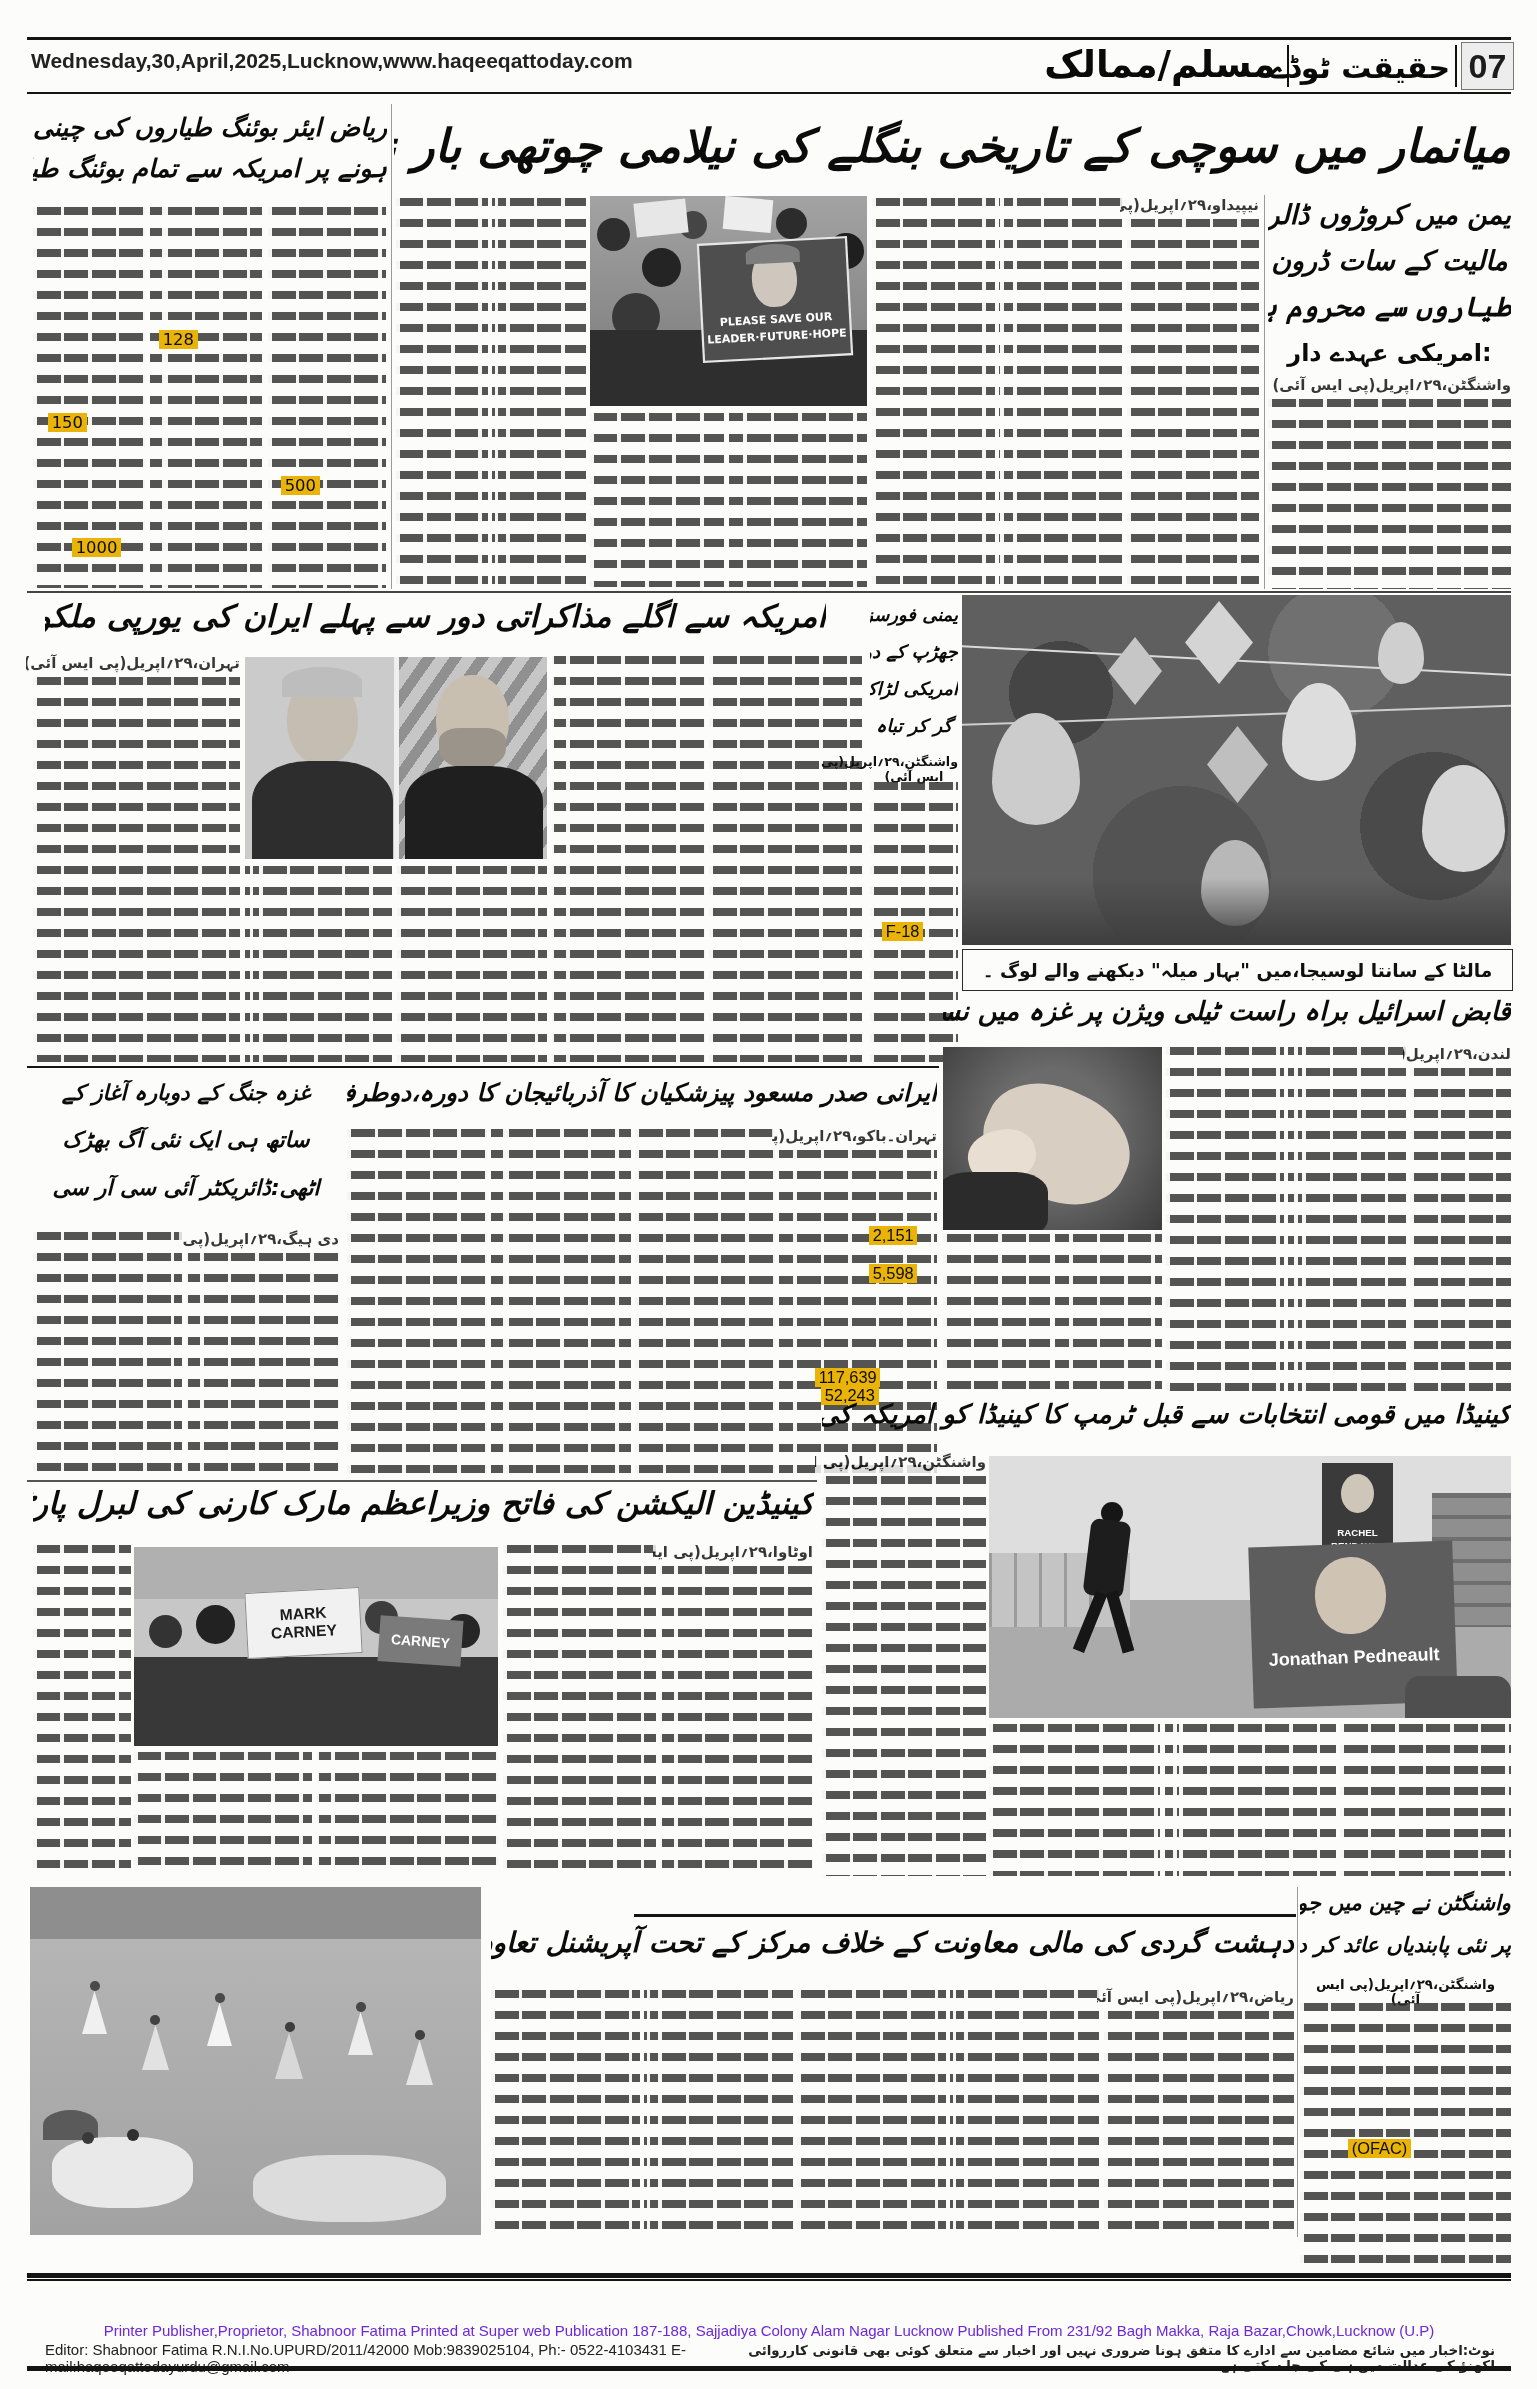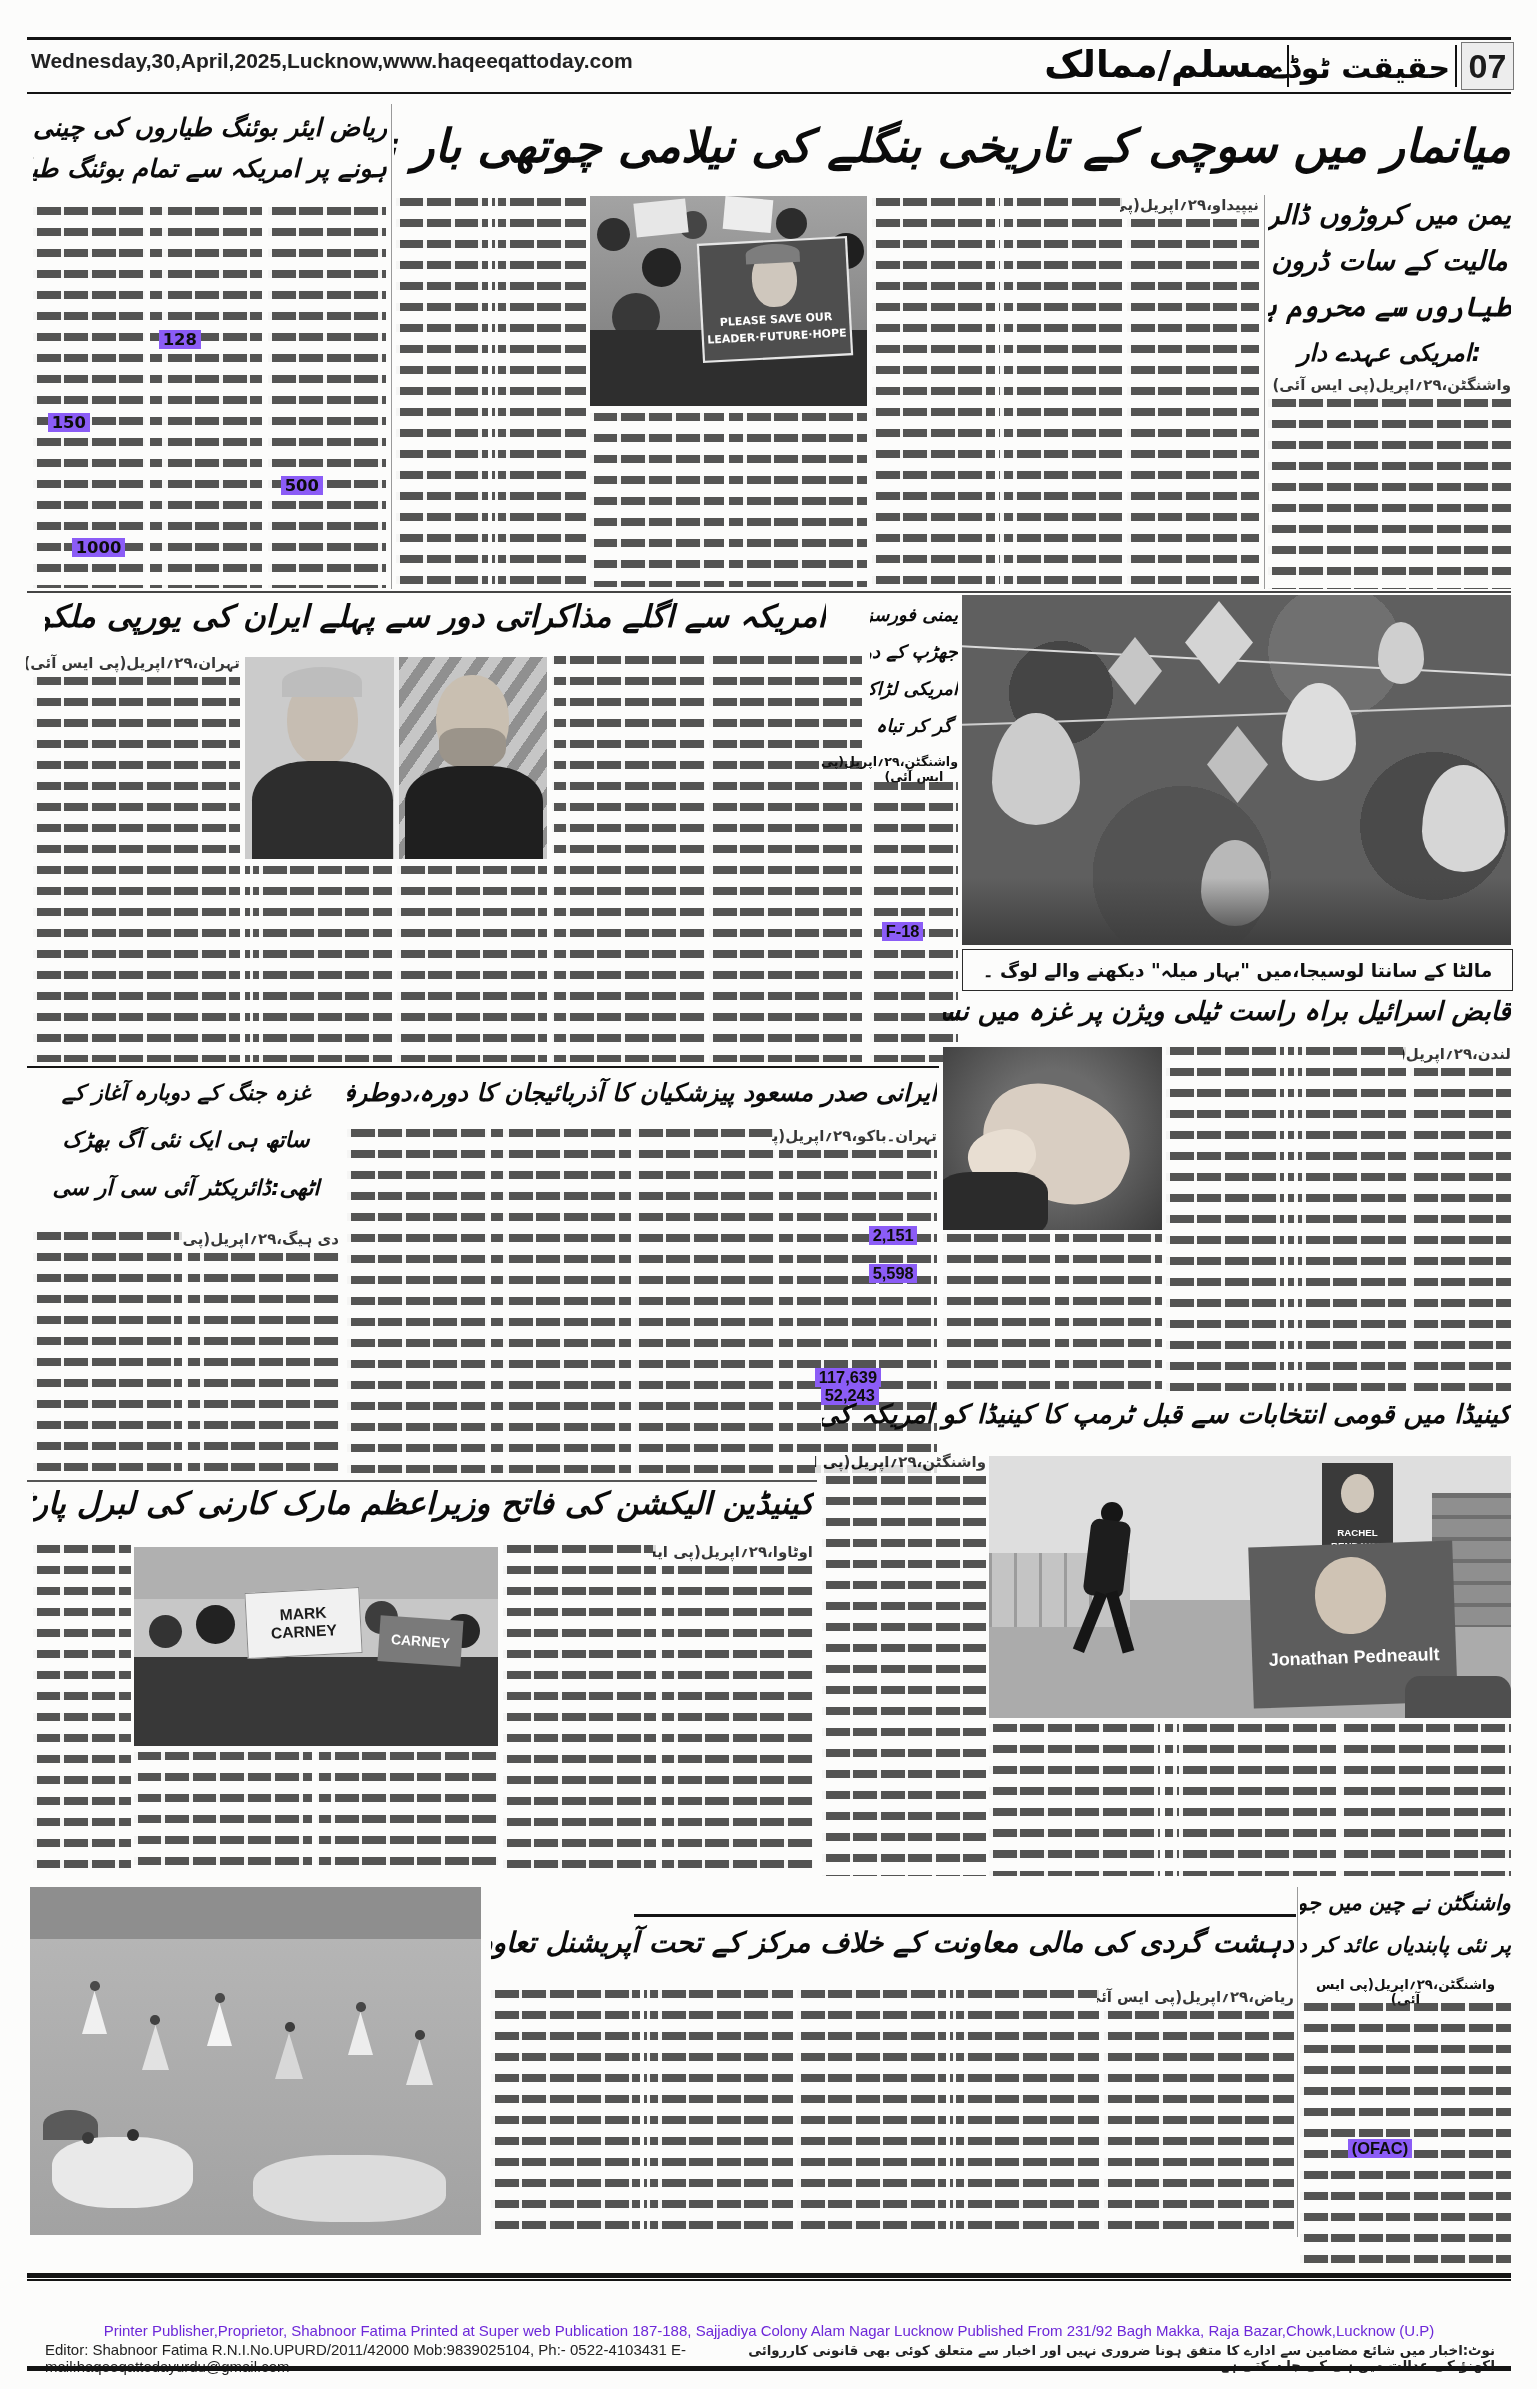--- a/index.html
+++ b/index.html
@@ -14,21 +14,21 @@
      font-style:italic;white-space:nowrap;overflow:hidden;line-height:1.25;}
   .h.straight{font-style:normal;}
   
   .gk{position:absolute;opacity:.82;
       background-image:
         repeating-linear-gradient(to right, rgba(252,252,251,.96) 0 3.7px, rgba(252,252,251,0) 3.7px 27.5px),
         repeating-linear-gradient(to bottom, #30302f 0 8.2px, #fcfcfb 8.2px 21px);}
   .gk.alt{background-position:14px 0,0 0;}
   .dl{position:absolute;top:-2.2px;right:0;background:#fcfcfb;padding:0 0 2.2px 7.4px;font-weight:bold;
       font-size:15px;direction:rtl;color:#0d0d0d;line-height:19.3px;white-space:nowrap;max-width:100%;overflow:hidden;}
-  .stat{position:absolute;background:#8b5cf6;font-weight:bold;color:#0d0d0d;font-size:16.4px;padding:0 3.7px;line-height:19.3px;text-align:right;}
+  .stat{position:absolute;background:#eab308;font-weight:normal;color:#0d0d0d;font-size:16.4px;padding:0 3.7px;line-height:19.3px;text-align:right;}
   .capbox{position:absolute;border:0.7px solid #2a2a2a;background:#fcfcfb;display:flex;align-items:center;
       justify-content:center;direction:rtl;font-weight:bold;font-size:18.6px;color:#101010;text-align:center;}
   .ph{position:absolute;overflow:hidden;background:#b9b9b9;}
   .ph *{position:absolute;}
   .whine{color:#fff;font-weight:bold;text-align:center;}
   .masthead{position:absolute;direction:rtl;font-weight:bold;color:#0a0a0a;text-align:center;white-space:nowrap;}
   .pagenum{position:absolute;background:#ededed;border:0.7px solid #777;color:#1c1c1c;font-weight:bold;
       display:flex;align-items:center;justify-content:center;}
   .footline{position:absolute;text-align:center;color:#161616;}
 </style>
@@ -86,21 +86,21 @@
       <span style="left:51px;top:7.4px;width:45px;height:58px;border-radius:50% 50% 46% 46%;background:#cfc7bd;"></span>
       <span style="left:46px;top:1.5px;width:54px;height:19.3px;border-radius:50% 50% 0 0;background:#7d7d7d;"></span>
       <span class="whine" style="left:0;top:71px;width:146px;font-size:11px;">PLEASE SAVE OUR</span>
       <span class="whine" style="left:0;top:88px;width:146px;font-size:11px;">LEADER·FUTURE·HOPE</span>
     </span>
   </div>
 
   <div class="h" style="left:1268px;top:198px;width:243px;font-size:27px;">یمن میں کروڑوں ڈالر</div>
   <div class="h" style="left:1268px;top:244px;width:243px;font-size:27px;">مالیت کے سات ڈرون</div>
   <div class="h" style="left:1268px;top:290px;width:243px;font-size:27px;">طیاروں سے محروم ہوگئے</div>
-  <div class="h straight" style="left:1268px;top:338px;width:243px;font-size:24px;font-style:italic;">:امریکی عہدے دار</div>
+  <div class="h straight" style="left:1268px;top:338px;width:243px;font-size:24px;">:امریکی عہدے دار</div>
   <div class="gk" style="left:1268px;top:378px;width:243px;height:211px;">
     <span class="dl">واشنگٹن،۲۹؍اپریل(پی ایس آئی)</span>
   </div>
 
   <div class="hr" style="left:27px;top:591px;width:1484px;height:1.5px;background:#444;"></div>
 
   <div class="h" style="left:45px;top:597px;width:781px;font-size:31px;">امریکہ سے اگلے مذاکراتی دور سے پہلے ایران کی یورپی ملکوں کے ساتھ مذاکرات کی تجویز</div>
   <div class="gk" style="left:33px;top:656px;width:207px;height:406px;">
     <span class="dl">تہران،۲۹؍اپریل(پی ایس آئی)</span>
   </div>

